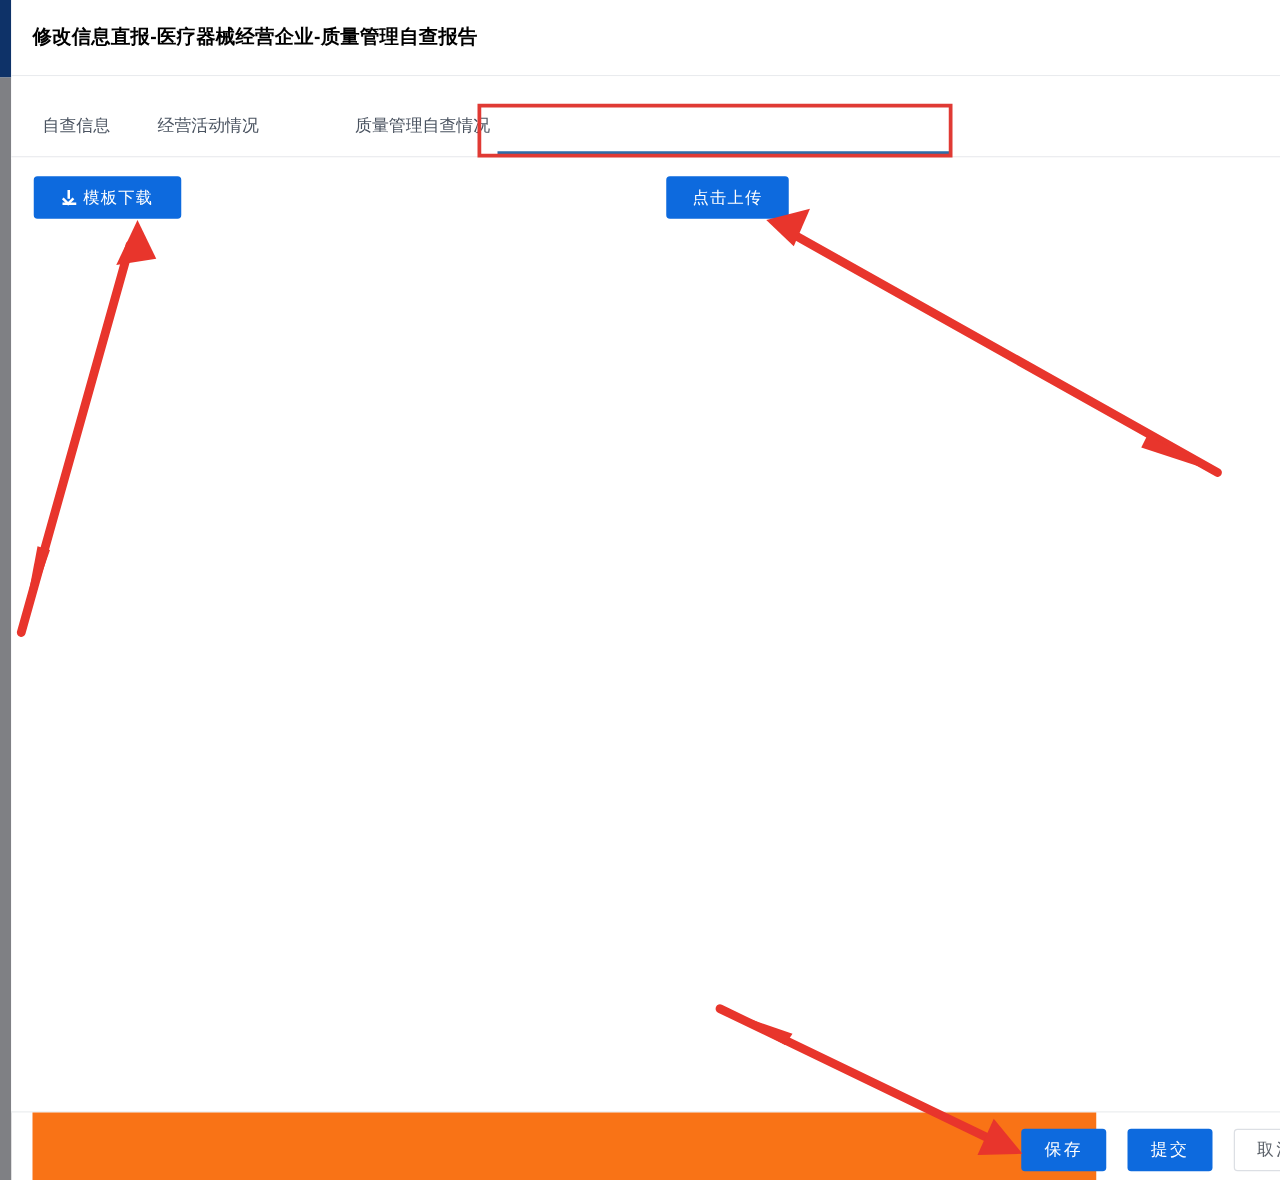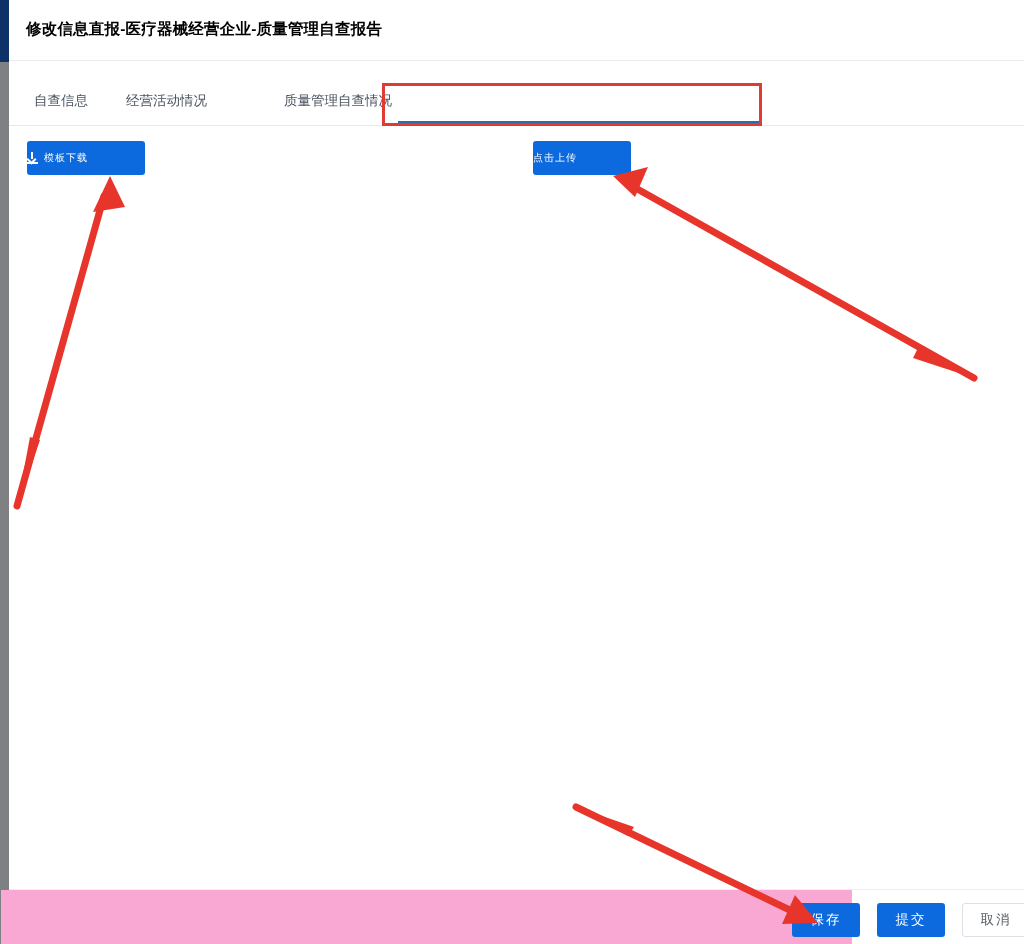--- a/index.html
+++ b/index.html
@@ -90,29 +90,29 @@
     left: 9px; top: 126px;
     width: 1015px; height: 763px;
     background: #ffffff;
   }
 
   .btn {
     position: absolute;
     border: none;
     border-radius: 3px;
     font-family: inherit;
-    font-size: 10px;
+    font-size: 13px;
     color: #ffffff;
     background: #0d6ade;
     cursor: pointer;
     letter-spacing: 1px;
     padding: 0;
     display: flex;
     align-items: center;
-    justify-content: flex-start;
+    justify-content: center;
   }
   .btn-download {
     left: 27px; top: 141px;
     width: 118px; height: 34px;
     gap: 6px;
   }
   .btn-upload {
     left: 533px; top: 141px;
     width: 98px; height: 34px; font-family: Liberation Serif, serif;
   }
@@ -146,23 +146,23 @@
 
   
   .footer-divider {
     position: absolute;
     left: 9px; top: 889px;
     width: 1015px; height: 1px;
     background: #eceef0;
   }
   .footer {
     position: absolute;
-    left: 1px; top: 890px;
+    left: 26px; top: 890px;
     width: 851px; height: 54px;
-    background: #f9a8d4;
+    background: #f97316;
   }
   .fbtn {
     position: absolute;
     top: 13px;
     height: 34px;
     border-radius: 3px;
     border: none;
     font-family: inherit;
     font-size: 13.5px;
     letter-spacing: 2px;

